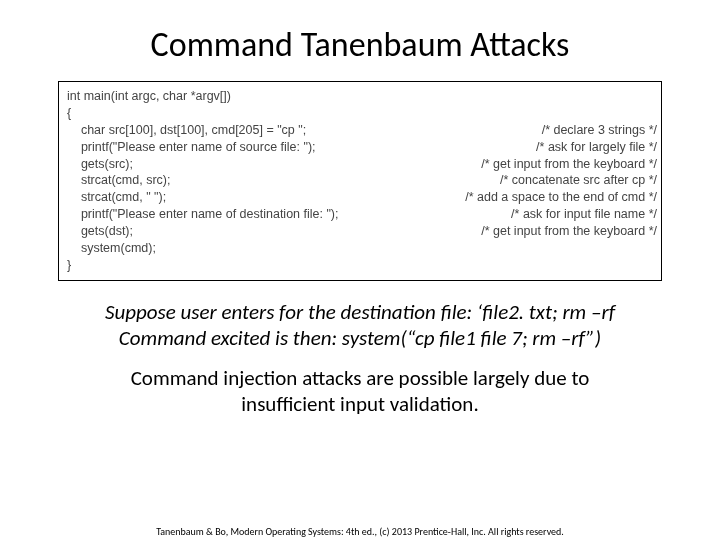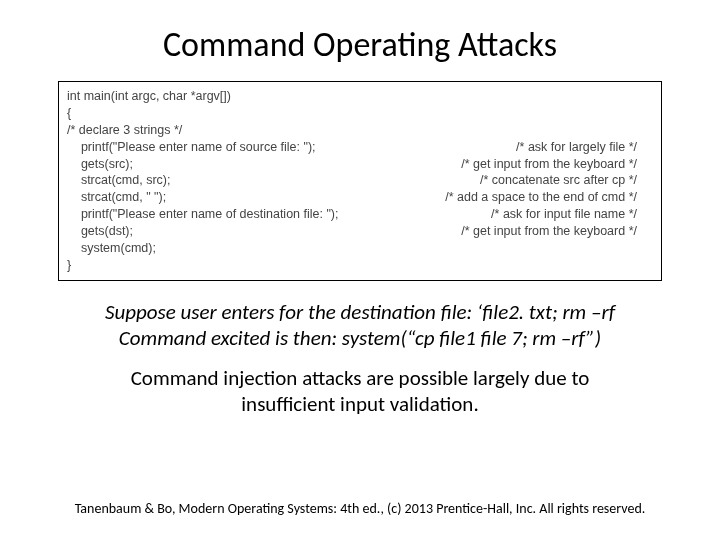--- a/index.html
+++ b/index.html
@@ -16,21 +16,21 @@
     text-align: center;
     font-size: 34px;
     color: #000;
     margin-top: 24px;
     margin-bottom: 16px;
     font-weight: 400;
   }
   .code-block {
     margin: 0 58px 18px 58px;
     border: 1px solid #000;
-    padding: 6px 24px 6px 8px;
+    padding: 6px 4px 6px 8px;
     font-family: Arial, Helvetica, sans-serif;
     font-size: 12.5px;
     color: #444;
     line-height: 1.35;
   }
   .code-row {
     display: flex;
     justify-content: space-between;
     white-space: pre;
   }
@@ -40,37 +40,37 @@
     font-size: 21px;
     color: #000;
     text-align: center;
     margin: 0 50px;
     line-height: 1.25;
   }
   .body-text.p1 { margin-top: 4px; font-style: italic; }
   .body-text.p2 { margin-top: 14px; }
   .footer {
     position: absolute;
-    bottom: 23px;
+    bottom: 2px;
     left: 0;
     right: 0;
     text-align: center;
-    font-size: 14px;
+    font-size: 10px;
     color: #000;
   }
 </style>
 </head>
 <body>
 
-<div class="title">Command Operating Attacks</div>
+<div class="title">Command Tanenbaum Attacks</div>
 
 <div class="code-block" id="code-block">
     <div class="code-row"><span class="left">int main(int argc, char *argv[])</span><span class="right"></span></div>
     <div class="code-row"><span class="left">{</span><span class="right"></span></div>
-    <div class="code-row"><span class="right">/* declare 3 strings */</span></div>
+    <div class="code-row"><span class="left">    char src[100], dst[100], cmd[205] = "cp ";</span><span class="right">/* declare 3 strings */</span></div>
     <div class="code-row"><span class="left">    printf("Please enter name of source file: ");</span><span class="right">/* ask for largely file */</span></div>
     <div class="code-row"><span class="left">    gets(src);</span><span class="right">/* get input from the keyboard */</span></div>
     <div class="code-row"><span class="left">    strcat(cmd, src);</span><span class="right">/* concatenate src after cp */</span></div>
     <div class="code-row"><span class="left">    strcat(cmd, " ");</span><span class="right">/* add a space to the end of cmd */</span></div>
     <div class="code-row"><span class="left">    printf("Please enter name of destination file: ");</span><span class="right">/* ask for input file name */</span></div>
     <div class="code-row"><span class="left">    gets(dst);</span><span class="right">/* get input from the keyboard */</span></div>
     <div class="code-row"><span class="left">    system(cmd);</span></div>
     <div class="code-row"><span class="left">}</span><span class="right"></span></div>
   </div>
 

